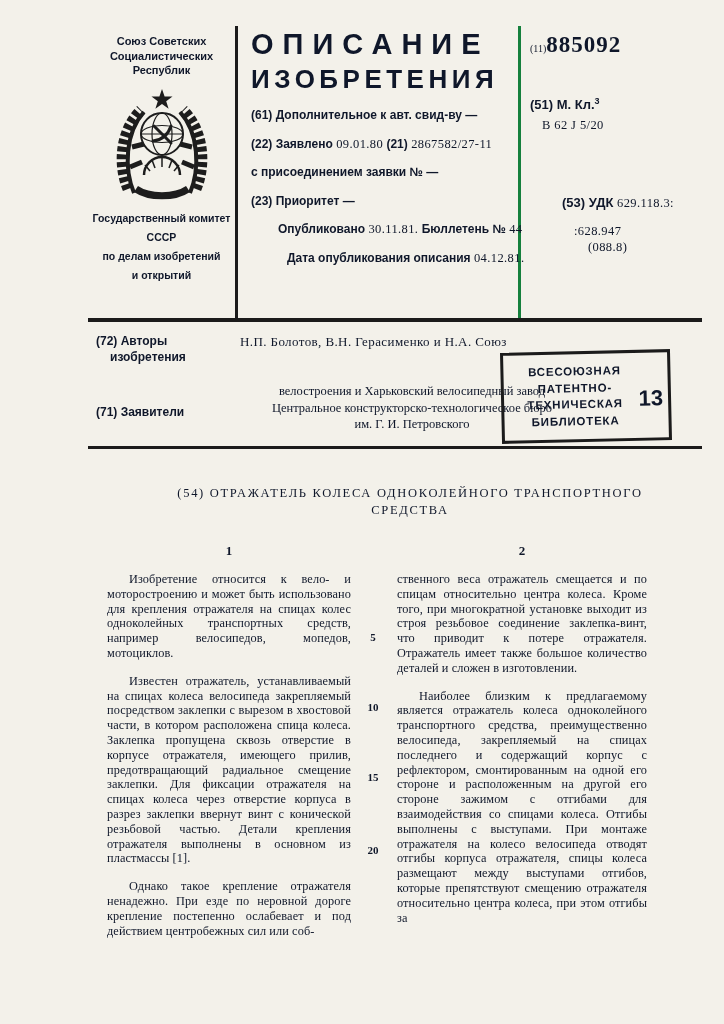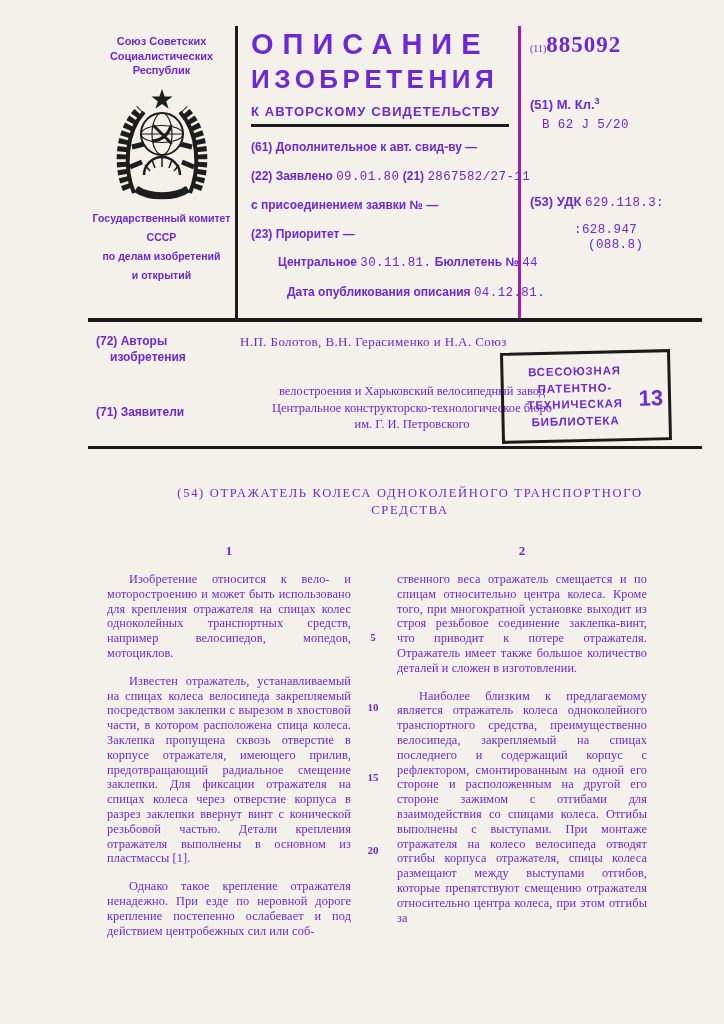--- a/index.html
+++ b/index.html
@@ -1,49 +1,49 @@
 <!DOCTYPE html>
 <html><head>
 <meta charset="utf-8">
 <style>
   html,body { margin:0; padding:0; background:#888; }
   .page {
     position:relative; width:724px; height:1024px;
-    background:#f3f1ea; color:#6d28d9; overflow:hidden;
+    background:#f3f1ea; color:#0f172a; overflow:hidden;
     font-family:"Liberation Serif", serif;
   }
   
   .header {
     position:absolute; left:88px; top:26px; width:614px; height:292px;
     display:grid; grid-template-columns:147px 286px 181px;
   }
   .hdr-left { padding-top:8px; }
   .country { font:bold 11px/14.5px "Liberation Sans", sans-serif; text-align:center; }
   .emblem { display:block; margin:9px auto 6px auto; }
   .committee { font:bold 10.5px/19px "Liberation Sans", sans-serif; text-align:center; margin-top:2px; }
 
-  .hdr-mid { border-left:3px solid #1b1b1b; border-right:3px solid #a21caf; padding:2px 0 0 13px; }
+  .hdr-mid { border-left:3px solid #1b1b1b; border-right:3px solid #15803d; padding:2px 0 0 13px; }
   .t1 { font-family:"Liberation Sans", sans-serif; font-weight:bold; font-size:29px; letter-spacing:9px; }
   .t2 { font-family:"Liberation Sans", sans-serif; font-weight:bold; font-size:26px; letter-spacing:4.5px; margin-top:3px; }
   .t3 { font-family:"Liberation Sans", sans-serif; font-weight:bold; font-size:13px; letter-spacing:1.1px;
         margin-top:9px; padding-bottom:5px; border-bottom:3.5px solid #1b1b1b; width:258px; }
   .fields { margin-top:13px; font-family:"Liberation Sans", sans-serif; font-weight:bold; font-size:12px; }
   .f-line { margin-bottom:13.5px; line-height:15px; white-space:nowrap; }
-  .mono { font-family:Liberation Mono, monospace; font-weight:normal; font-size:12.5px; letter-spacing:0.4px; }
+  .mono { font-family:Liberation Serif, serif; font-weight:normal; font-size:12.5px; letter-spacing:0.4px; }
   .ind1 { padding-left:27px; }
   .ind2 { padding-left:36px;text-align:right; }
 
   .hdr-right { padding:6px 0 0 9px; }
   .docnum { white-space:nowrap; }
   .num-prefix { font:normal 10px "Liberation Serif", serif; }
   .num-big { font:bold 23px "Liberation Serif", serif; letter-spacing:1px; }
   .mkl { margin-top:38px; font:bold 13px "Liberation Sans", sans-serif; }
   .mkl sup { font-size:9px; }
   .mkl-class { margin-top:6px; padding-left:12px; }
-  .udk { margin-top:62px; font:bold 13px "Liberation Sans", sans-serif; white-space:nowrap; }
+  .udk { margin-top:62px; font:bold 13px "Liberation Sans", sans-serif; white-space:nowrap;margin-left:32px; }
   .udk-l2 { padding-left:44px; margin-top:13px; }
   .udk-l3 { padding-left:58px; margin-top:1px; }
 
   .rule { position:absolute; left:88px; width:614px; border-top:4px solid #1b1b1b; }
   .rule-1 { top:318px; }
   .rule-2 { top:446px; border-top-width:3.5px; }
 
   
   .lbl { position:absolute; font:normal 12px/16px "Liberation Sans", sans-serif; font-weight:bold; }
   .lbl72 { left:96px; top:333px; }
@@ -115,39 +115,38 @@
         <span style="display:block">Государственный комитет</span>
         <span style="display:block">СССР</span>
         <span style="display:block">по делам изобретений</span>
         <span style="display:block">и открытий</span>
       </div>
     </div>
 
     <div class="hdr-mid">
       <div class="t1">ОПИСАНИЕ</div>
       <div class="t2">ИЗОБРЕТЕНИЯ</div>
-      <div class="t3">К АВТОРСКОМУ СВИДЕТЕЛЬСТВУ</div>
       <div class="fields">
         <div class="f-line">
           <span>(61) Дополнительное к авт. свид-ву —</span>
         </div>
         <div class="f-line">
           <span>(22) Заявлено</span>
           <span class="mono">09.01.80</span>
           <span>(21)</span>
           <span class="mono">2867582/27-11</span>
         </div>
         <div class="f-line">
           <span>с присоединением заявки № —</span>
         </div>
         <div class="f-line">
           <span>(23) Приоритет —</span>
         </div>
         <div class="f-line ind1">
-          <span>Центральное</span>
+          <span>Опубликовано</span>
           <span class="mono">30.11.81.</span>
           <span>Бюллетень №</span>
           <span class="mono">44</span>
         </div>
         <div class="f-line ind2">
           <span>Дата опубликования описания</span>
           <span class="mono">04.12.81.</span>
         </div>
       </div>
     </div>

